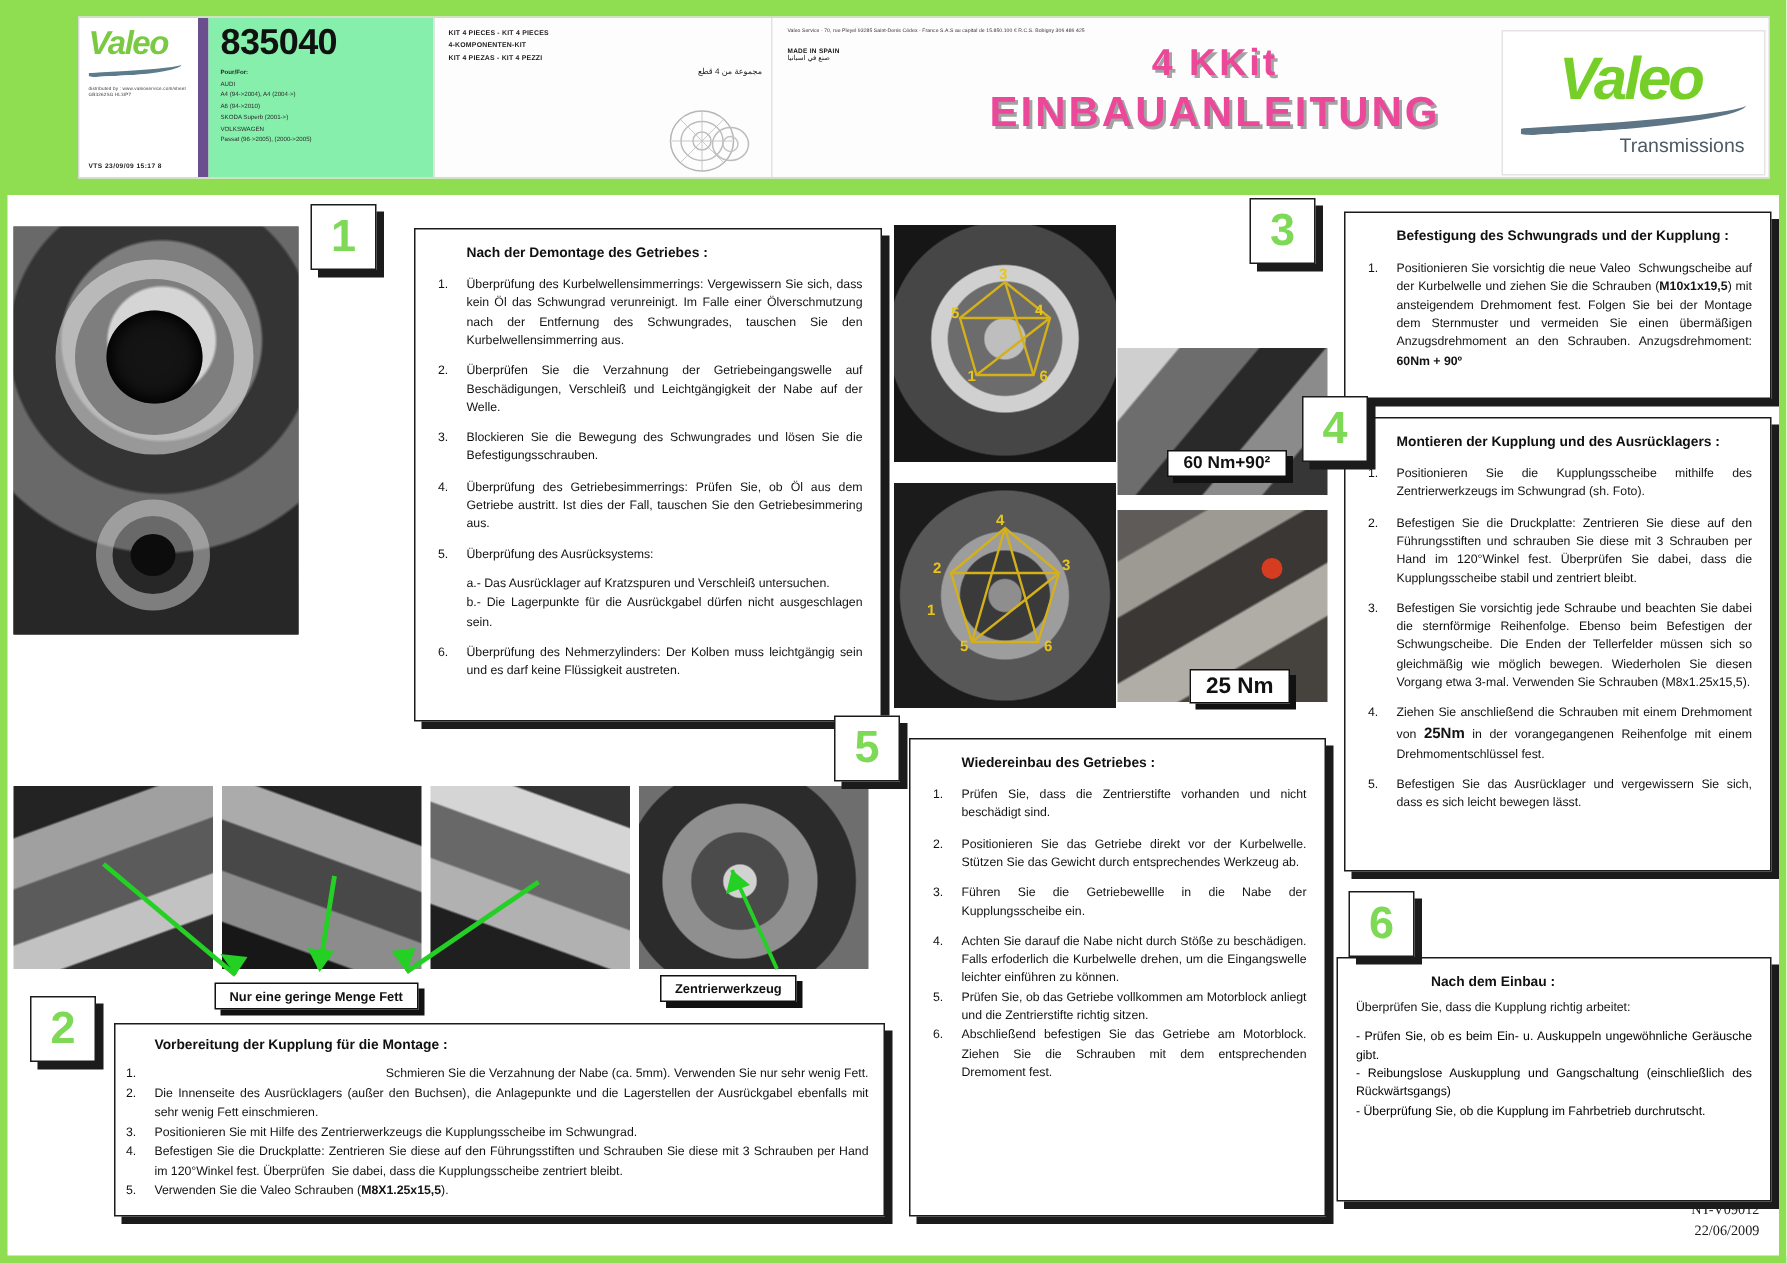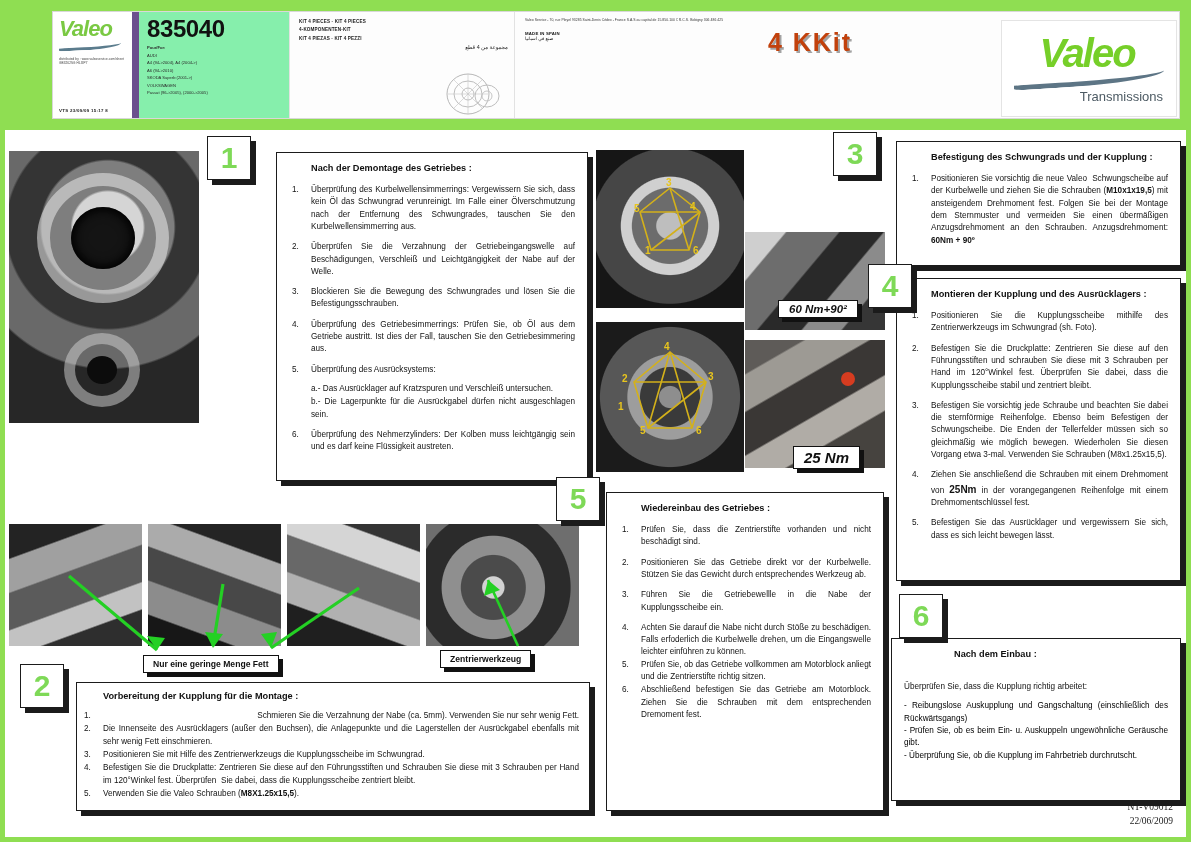--- a/index.html
+++ b/index.html
@@ -78,21 +78,21 @@
   .lbl-barcode { position:absolute; right:6px; bottom:11px; width:92px; height:30px; display:flex; gap:1px; align-items:flex-end;}
   .lbl-barcode i { display:block; background:#111; height:100%; }
   .lbl-bcnum { position:absolute; right:6px; bottom:2px; font-size:4px; letter-spacing:2.4px; color:#111;}
 
   
   .title-wrap {
     position:absolute; left:600px; top:28px; width:420px; text-align:center;
     pointer-events:none;
   }
   .title-1, .title-2 {
-    color:#c2410c; font-weight:bold; letter-spacing:2px;
+    color:#ec4899; font-weight:bold; letter-spacing:2px;
     text-shadow:2px 2px 0 rgba(90,90,90,.55);
   }
   .title-1 { font-size:25px; line-height:1.15;}
   .title-2 { font-size:28px; line-height:1.25;}
 
   
   .logo-box {
     position:absolute; right:14px; top:20px; width:176px; height:97px;
     background:#fff; border:1px solid #e4e4e4;
     display:flex; flex-direction:column; justify-content:center; align-items:center;
@@ -157,21 +157,21 @@
   
   .caption {
     position:absolute; background:#ffffff; border:1.2px solid #111;
     box-shadow:4px 4px 0 #111;
     font-size:8.6px; font-weight:bold; color:#111;
     padding:3px 9px; z-index:45; white-space:nowrap;
   }
   .torque {
     position:absolute; background:#ffffff; border:1.2px solid #111;
     box-shadow:4px 4px 0 #111;
-    font-weight:bold; color:#111; padding:2px 10px; z-index:45; white-space:nowrap;font-style:italic;
+    font-weight:bold; color:#111; padding:2px 10px; z-index:45; white-space:nowrap;
   }
 
   
   .photo {
     position:absolute; overflow:hidden; background:#6e6e6e; z-index:10;
     border:0; filter:grayscale(100%) contrast(108%);
   }
   .photo.color { filter:none; }
   .ph-ring {
     position:absolute; border-radius:50%;
@@ -276,20 +276,21 @@
           <i style="width:2px"></i>
           <i style="width:1px"></i>
           <i style="width:1px"></i>
       </div>
       <div class="lbl-bcnum">3 276424  035040</div>
     </div>
   </div>
 
   <div class="title-wrap">
     <div class="title-1">4 KKit</div>
+    <div class="title-2">EINBAUANLEITUNG</div>
   </div>
 
   <div class="logo-box">
     <div class="logo-valeo">Valeo</div>
     <div class="logo-swoosh"></div>
     <div class="logo-trans">Transmissions</div>
   </div>
 
   <div class="edge-left"></div>
   <div class="edge-right"></div>
@@ -450,25 +451,25 @@
       <li style="text-align:right">Schmieren Sie die Verzahnung der Nabe (ca. 5mm). Verwenden Sie nur sehr wenig Fett.</li>
       <li>Die Innenseite des Ausrücklagers (außer den Buchsen), die Anlagepunkte und die Lagerstellen der Ausrückgabel ebenfalls mit sehr wenig Fett einschmieren.</li>
       <li style="text-align:left">Positionieren Sie mit Hilfe des Zentrierwerkzeugs die Kupplungsscheibe im Schwungrad.</li>
       <li>Befestigen Sie die Druckplatte: Zentrieren Sie diese auf den Führungsstiften und Schrauben Sie diese mit 3 Schrauben per Hand im 120°Winkel fest. Überprüfen&nbsp; Sie dabei, dass die Kupplungsscheibe zentriert bleibt.</li>
       <li style="text-align:left">Verwenden Sie die Valeo Schrauben (<b>M8X1.25x15,5</b>).</li>
     </ol>
   </div>
 
   <div class="numbadge" style="left:899px; top:594px;">6</div>
   <div class="txtbox" style="left:891px; top:638px; width:290px; height:163px;">
-    <div class="bx-title" style="padding-left:50px; margin-bottom:20px;">Nach dem Einbau :</div>
+    <div class="bx-title" style="padding-left:50px; margin-bottom:5px;">Nach dem Einbau :</div>
     <p class="plain">Überprüfen Sie, dass die Kupplung richtig arbeitet:</p>
     <div class="dashlist">
+      <p>- Prüfen Sie, ob es beim Ein- u. Auskuppeln ungewöhnliche Geräusche gibt.</p>
       <p>- Reibungslose Auskupplung und Gangschaltung (einschließlich des Rückwärtsgangs)</p>
-      <p>- Prüfen Sie, ob es beim Ein- u. Auskuppeln ungewöhnliche Geräusche gibt.</p>
       <p>- Überprüfung Sie, ob die Kupplung im Fahrbetrieb durchrutscht.</p>
     </div>
   </div>
 
   <div class="footer">
     <div>NT-V09012</div>
     <div>22/06/2009</div>
   </div>
 
 </div>

